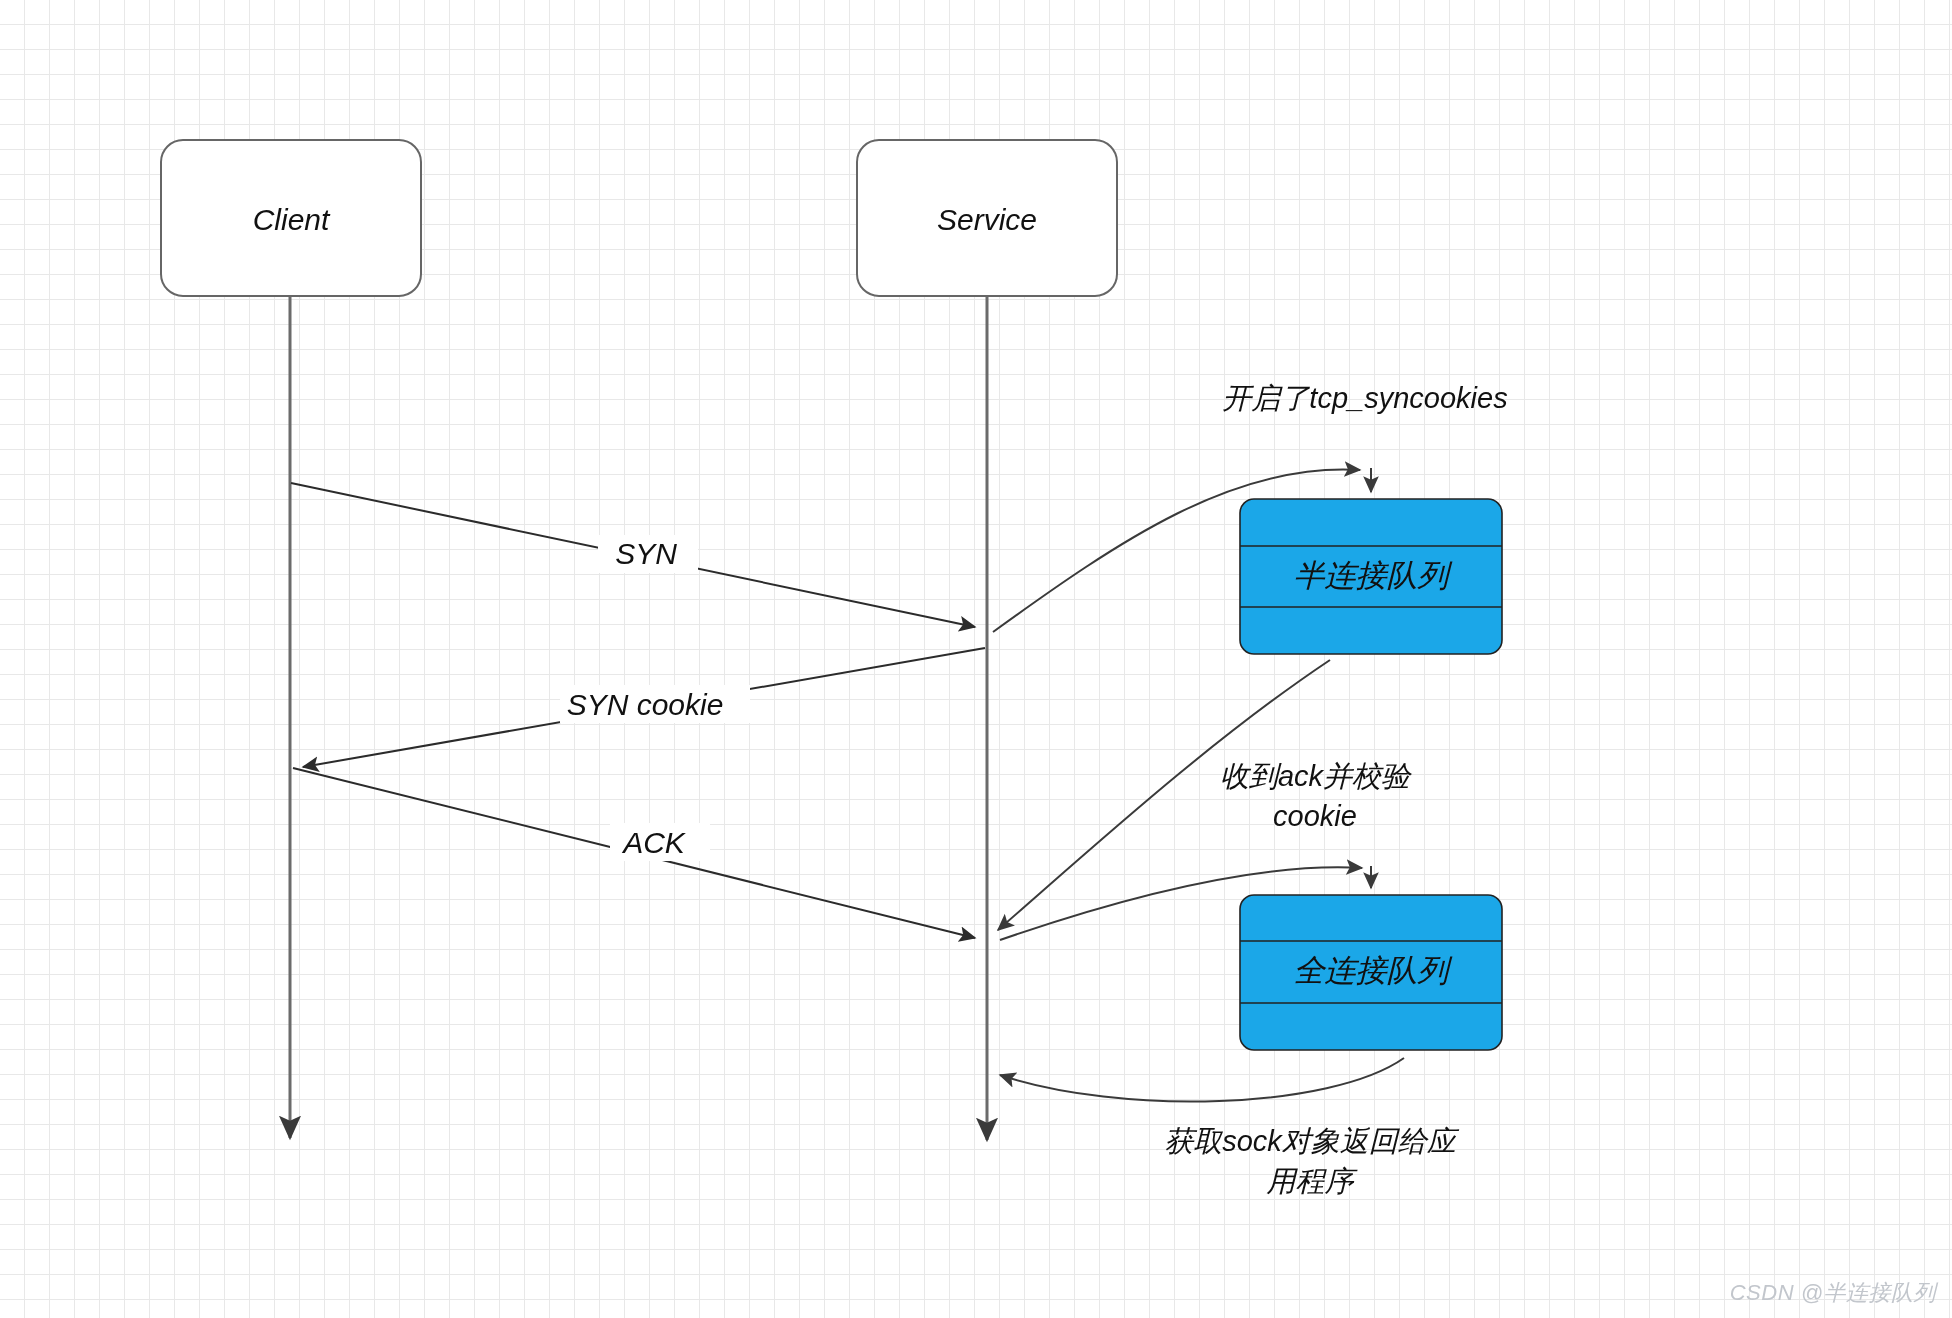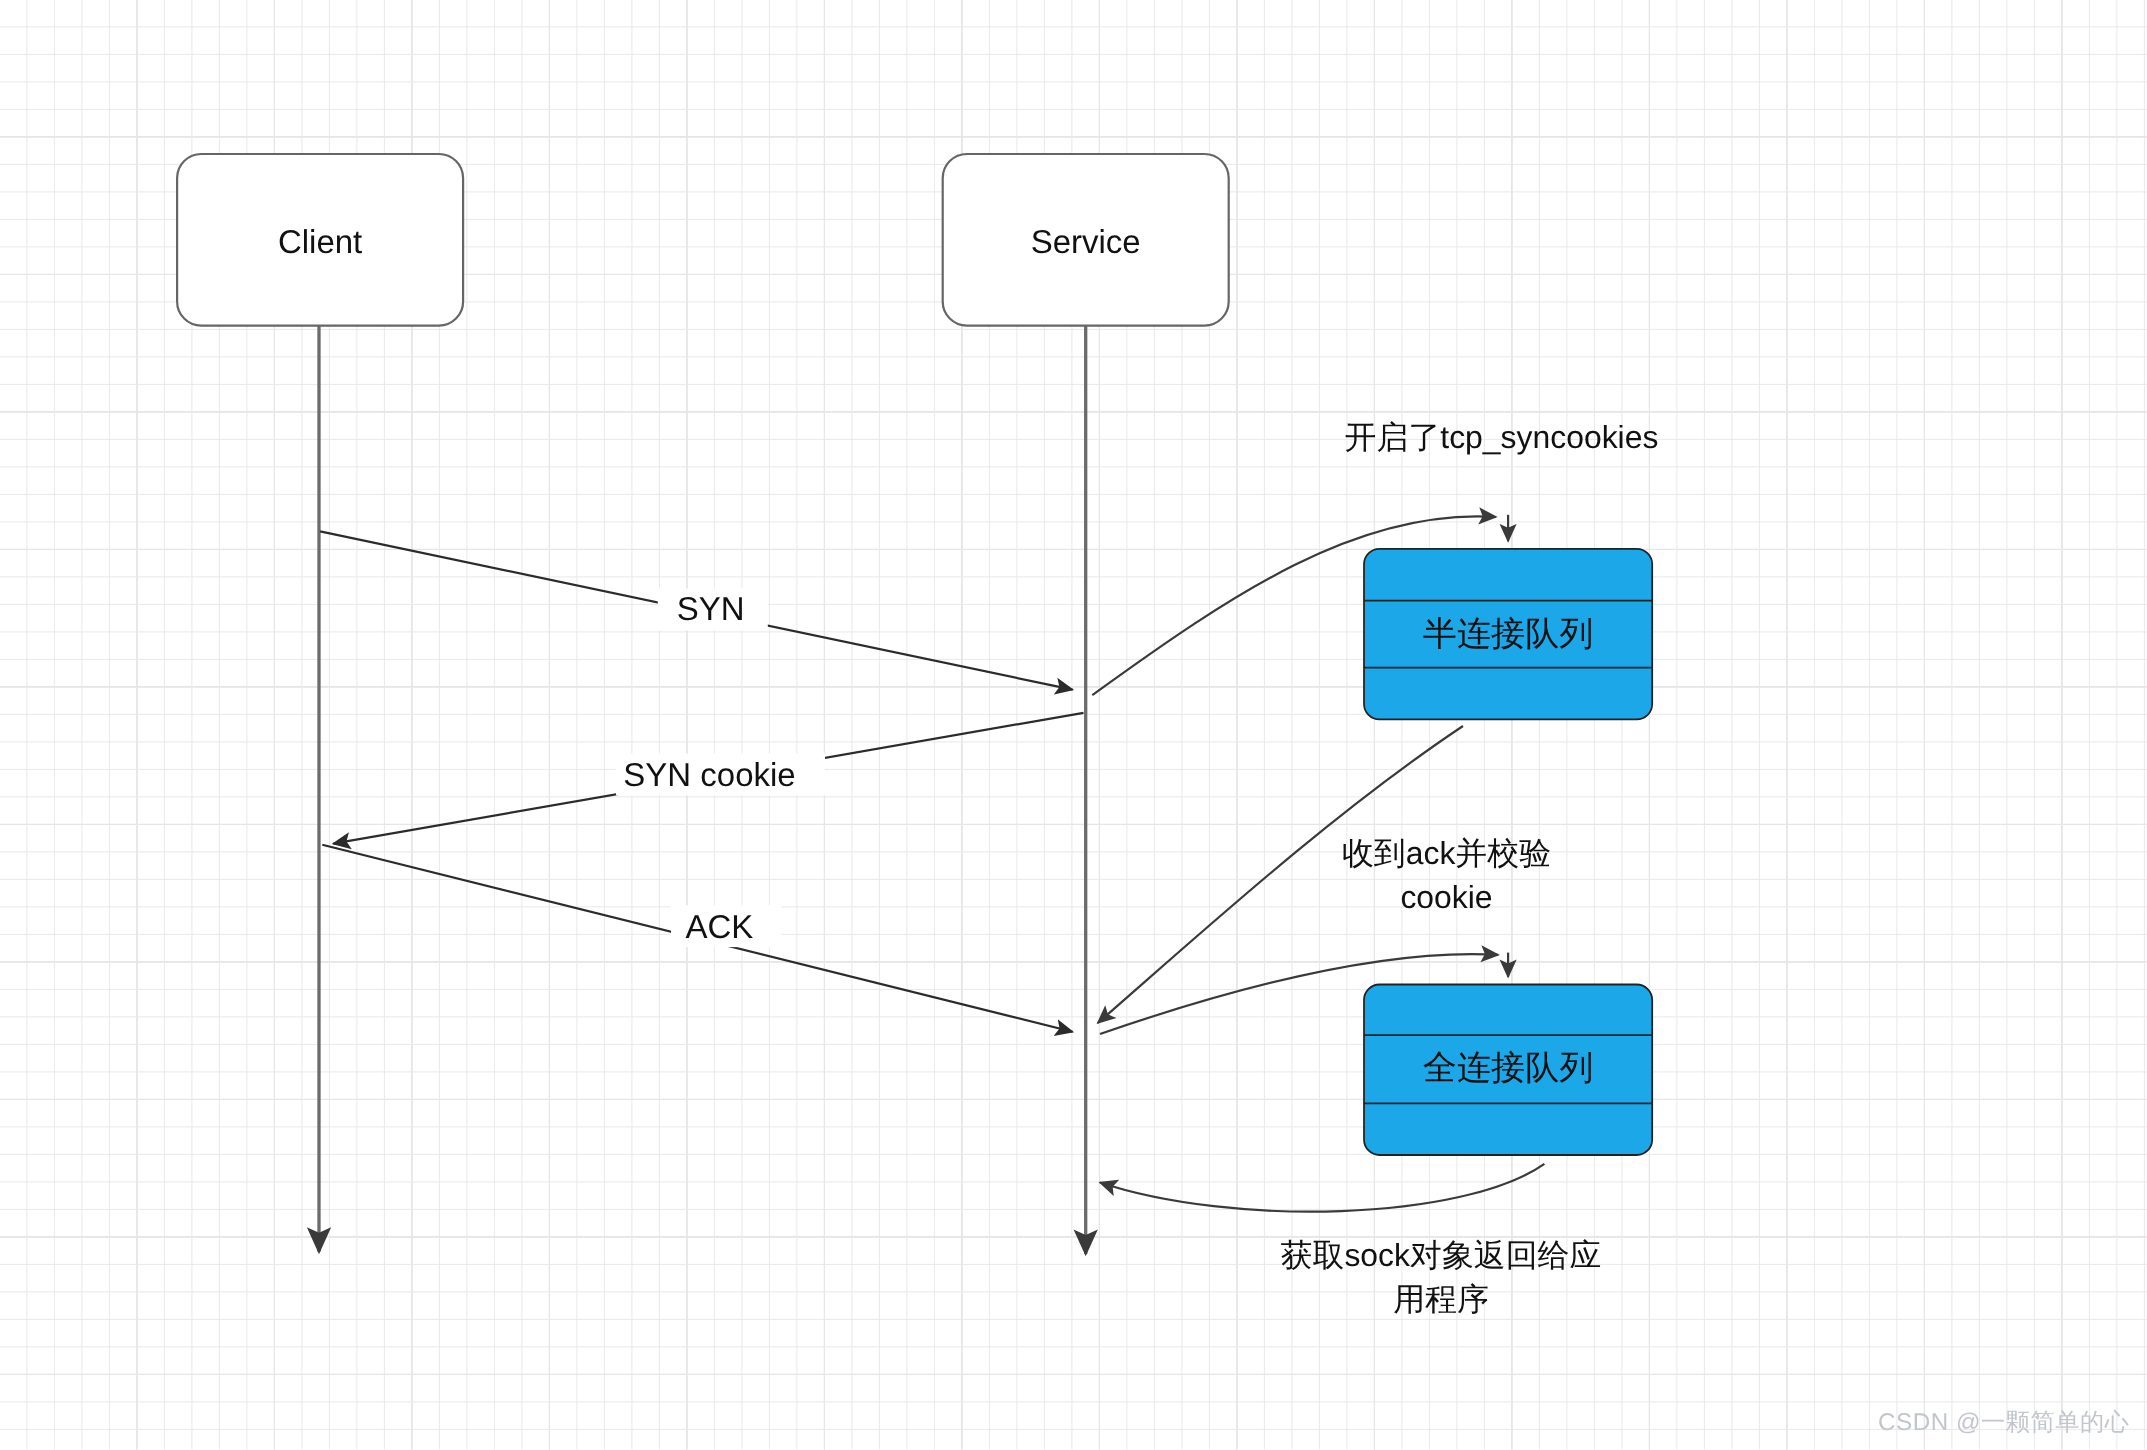--- a/index.html
+++ b/index.html
@@ -14,20 +14,21 @@
     background-color: #ffffff;
     background-image:
       linear-gradient(to right, #e8e8e8 1px, transparent 1px),
       linear-gradient(to bottom, #e8e8e8 1px, transparent 1px),
       linear-gradient(to right, #d0d0d0 1px, transparent 1px),
       linear-gradient(to bottom, #d0d0d0 1px, transparent 1px);
     background-size: 25px 25px, 25px 25px, 125px 125px, 125px 125px;
     background-position: -1px -1px, -1px -1px, -1px -1px, -1px -1px;
     overflow: hidden;
     font-family: "Liberation Sans", "DejaVu Sans", sans-serif;
+    font-style: italic;
   }
   #diagram-svg {
     position: absolute;
     left: 0;
     top: 0;
     width: 1952px;
     height: 1318px;
   }
   .node-box {
     fill: #ffffff;
@@ -196,15 +197,15 @@
       <text class="annot-text" x="1315" y="818">cookie</text>
     </g>
 
     <g>
       <text class="annot-text" x="1310" y="1143">获取sock对象返回给应</text>
       <text class="annot-text" x="1310" y="1183">用程序</text>
     </g>
 
   </svg>
 
-  <div class="watermark">CSDN @一颗简单的心</div>
+  <div class="watermark">CSDN @半连接队列</div>
 
 </div>
 
 </body></html>

